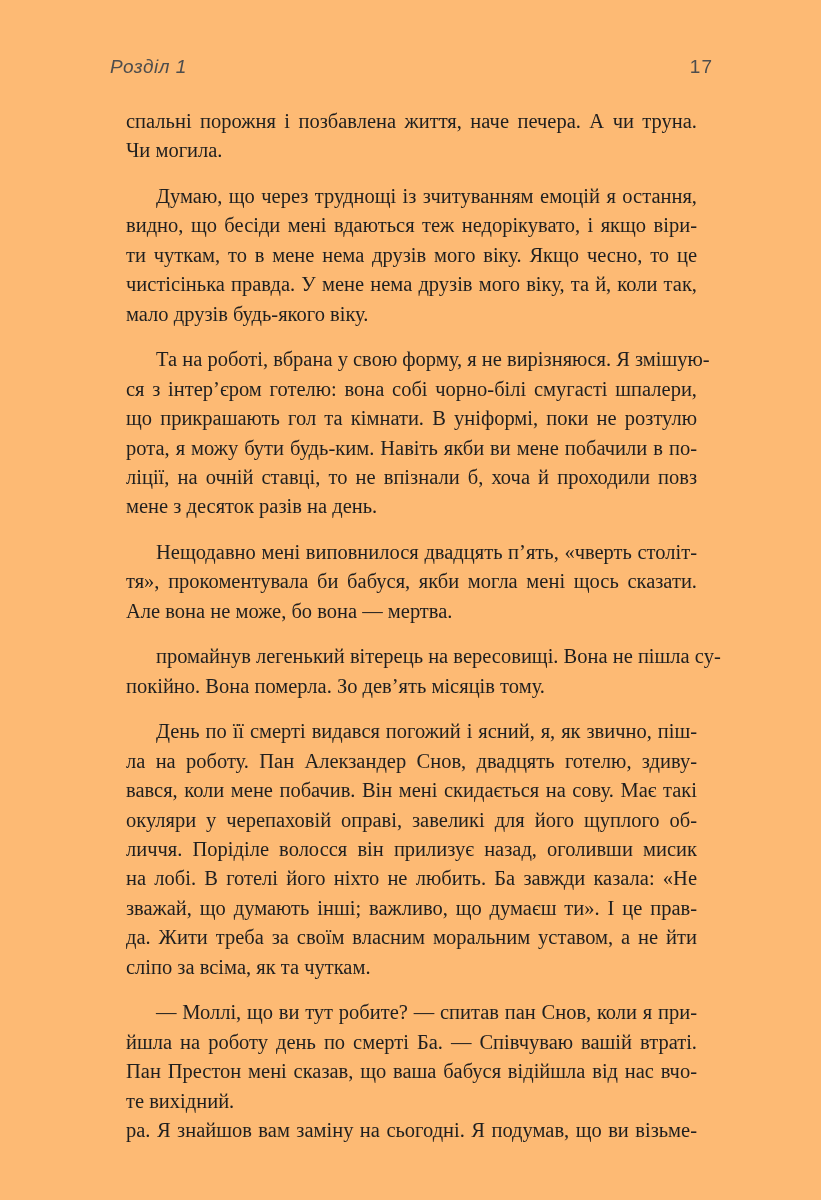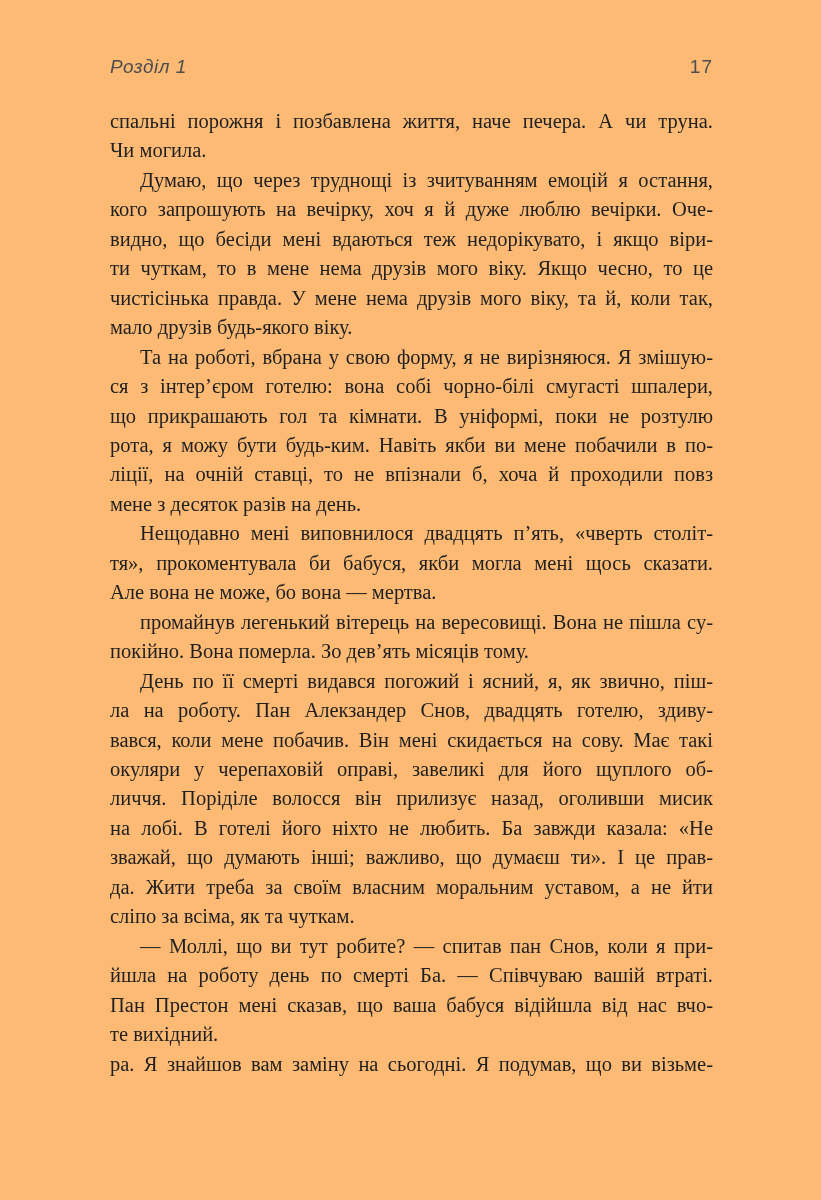--- a/index.html
+++ b/index.html
@@ -37,21 +37,21 @@
     font-style: normal;
     letter-spacing: 1px;
   }
   .body-text {
     margin-top: 27px;
     font-family: "Liberation Serif", serif;
     font-size: 20.5px;
     line-height: 29.45px;
     color: #1f1f1f;
   }
-  .para { margin: 0; }
+  .para { margin: 16px; }
   .para .line {
     text-align: justify;
     text-align-last: justify;
     white-space: nowrap;
     overflow: visible;
   }
   .para .line.last {
     text-align-last: left;
   }
   .para.indent .line:first-child {
@@ -67,21 +67,20 @@
       <span class="chapter-label">Розділ 1</span>
       <span class="page-number">17</span>
     </div>
     <div class="body-text" id="body-text">
         <div class="para">
           <div class="line">спальні порожня і позбавлена життя, наче печера. А чи труна.</div>
           <div class="line last">Чи могила.</div>
         </div>
         <div class="para indent">
           <div class="line">Думаю, що через труднощі із зчитуванням емоцій я остання,</div>
-          <div class="line">кого запрошують на вечірку, хоч я й дуже люблю вечірки. Оче-</div>
           <div class="line">видно, що бесіди мені вдаються теж недорікувато, і якщо віри-</div>
           <div class="line">ти чуткам, то в мене нема друзів мого віку. Якщо чесно, то це</div>
           <div class="line">чистісінька правда. У мене нема друзів мого віку, та й, коли так,</div>
           <div class="line last">мало друзів будь-якого віку.</div>
         </div>
         <div class="para indent">
           <div class="line">Та на роботі, вбрана у свою форму, я не вирізняюся. Я змішую-</div>
           <div class="line">ся з інтер’єром готелю: вона собі чорно-білі смугасті шпалери,</div>
           <div class="line">що прикрашають гол та кімнати. В уніформі, поки не розтулю</div>
           <div class="line">рота, я можу бути будь-ким. Навіть якби ви мене побачили в по-</div>

